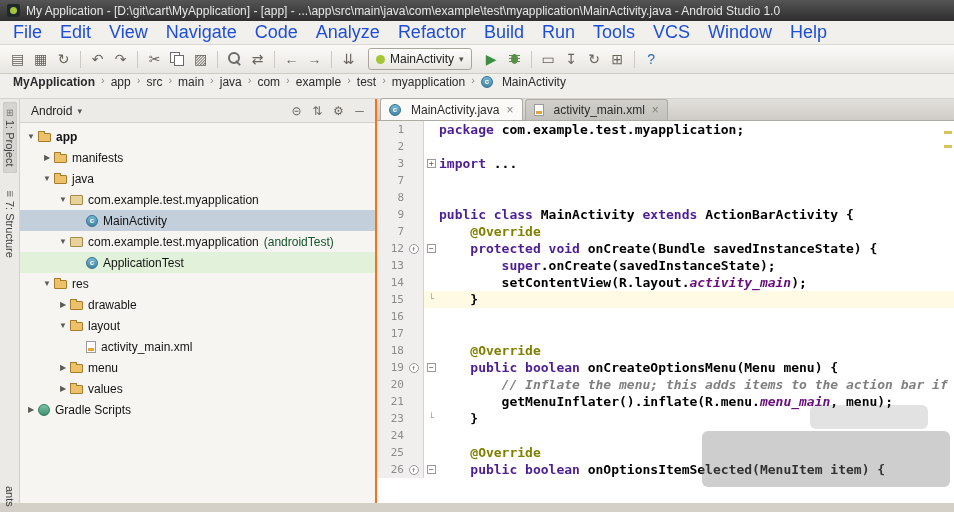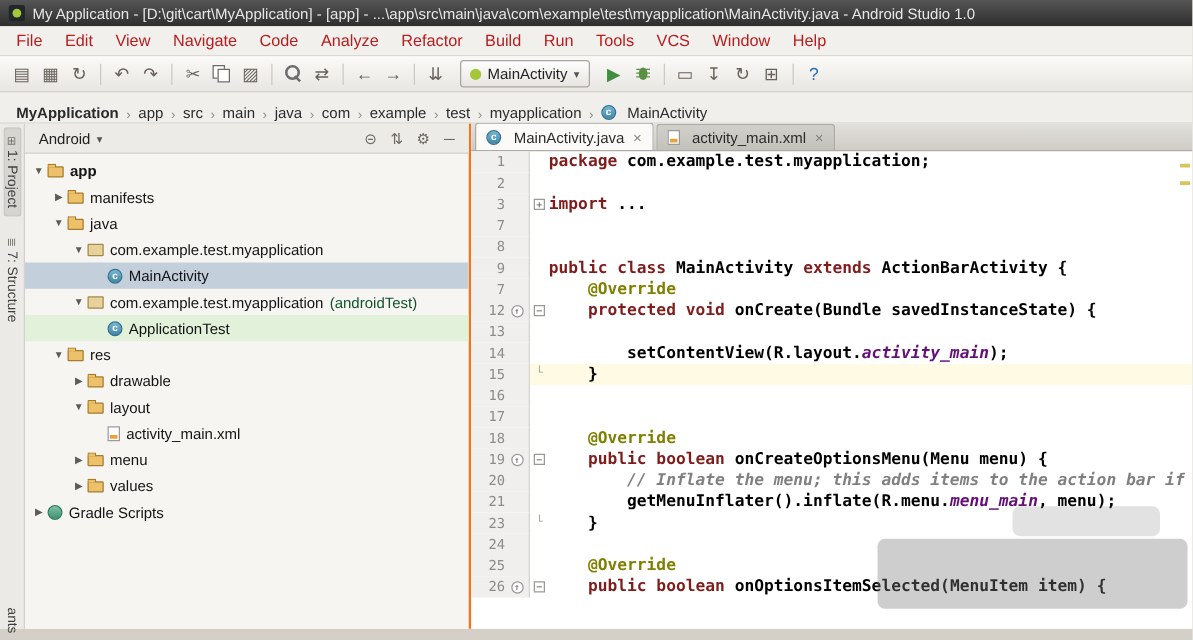--- a/index.html
+++ b/index.html
@@ -6,37 +6,37 @@
   html,body{width:954px;height:512px;overflow:hidden}
   body{font-family:"Liberation Sans",sans-serif;background:#d4d0c8}
   .window{width:954px;height:503px;display:flex;flex-direction:column;background:#f0eeeb}
 
   .titlebar{height:21px;flex:none;background:linear-gradient(#555,#2e2e2e);color:#e6e6e6;display:flex;align-items:center;gap:6px;padding:0 7px;font-size:12px;white-space:nowrap;overflow:hidden}
   .as-icon{width:13px;height:13px;flex:none;border-radius:2px;background:#20272b;position:relative}
   .as-icon::before{content:"";position:absolute;left:3px;top:3px;width:7px;height:7px;border-radius:50%;background:#a4c639}
   .title-text{overflow:hidden;text-overflow:ellipsis}
 
   .menubar{height:24px;flex:none;display:flex;align-items:center;background:#f2f0ed;border-bottom:1px solid #dcd9d4;padding:0 4px}
-  .menu-item{padding:3px 9px;font-size:13px;color:#b91c1c;border-radius:2px;cursor:default}
+  .menu-item{padding:3px 9px;font-size:18px;color:#1d4ed8;border-radius:2px;cursor:default}
 
   .toolbar{height:29px;flex:none;display:flex;align-items:center;background:linear-gradient(#fbfaf8,#e8e6e2);border-bottom:1px solid #cfccc6;padding:0 6px}
   .tb-group{display:flex;align-items:center}
   .tb-icon{width:23px;height:21px;display:inline-flex;align-items:center;justify-content:center;font-size:14px;color:#68625a;border-radius:3px;position:relative}
   .tb-sep{width:1px;height:17px;background:#cdc9c2;margin:0 5px}
   .shape-magnifier::before{content:"";width:8px;height:8px;border:2px solid #6b6b6b;border-radius:50%;position:absolute;top:3px;left:5px}
   .shape-magnifier::after{content:"";width:6px;height:2px;background:#6b6b6b;position:absolute;top:13px;left:12px;transform:rotate(45deg)}
   .shape-copy::before{content:"";position:absolute;width:8px;height:9px;border:1px solid #6b6b6b;background:#fff;top:3px;left:4px}
   .shape-copy::after{content:"";position:absolute;width:8px;height:9px;border:1px solid #6b6b6b;background:#fff;top:6px;left:8px}
   .shape-bug::before{content:"";position:absolute;width:7px;height:10px;border-radius:50%;background:#5a8f47;top:5px;left:8px}
   .shape-bug::after{content:"";position:absolute;width:11px;height:1px;background:#5a8f47;box-shadow:0 3px 0 #5a8f47,0 -3px 0 #5a8f47;top:9px;left:6px}
   .run-combo{display:inline-flex;align-items:center;gap:5px;height:22px;margin:0 8px;padding:0 7px;background:linear-gradient(#fefefe,#e7e5e0);border:1px solid #aaa69e;border-radius:3px;font-size:12px;color:#222}
   .android-dot{width:9px;height:9px;border-radius:50%;background:#a4c639}
   .combo-caret{font-size:9px;color:#555}
 
-  .breadcrumbs{height:25px;flex:none;display:flex;align-items:flex-end;background:#f1efec;border-bottom:1px solid #d6d3cd;padding:0 10px;font-size:12px;color:#2b2b2b;white-space:nowrap;overflow:hidden}
+  .breadcrumbs{height:25px;flex:none;display:flex;align-items:flex-start;background:#f1efec;border-bottom:1px solid #d6d3cd;padding:0 10px;font-size:12px;color:#2b2b2b;white-space:nowrap;overflow:hidden}
   .crumb{display:inline-flex;align-items:center;gap:4px;padding:1px 3px;border-radius:2px}
   .crumb.bold{font-weight:bold}
   .crumb-sep{color:#8f8b84;margin:0 3px;font-size:11px}
 
   .main{flex:1;display:flex;min-height:0}
 
   .left-strip{width:20px;flex:none;background:#eceae7;border-right:1px solid #d4d1cb;position:relative;display:flex;flex-direction:column;align-items:center;padding-top:3px}
   .tool-btn{writing-mode:vertical-rl;display:inline-flex;align-items:center;gap:3px;font-size:11px;color:#3f3f3f;padding:7px 1px;margin-bottom:10px;border-radius:2px;cursor:default}
   .tool-btn.active{background:#d7d5d1;box-shadow:inset 0 0 2px #b5b2ac}
   .tool-btn .tw-ic{font-size:9px;color:#7a766f}
@@ -75,21 +75,21 @@
   .gutter{flex:none;display:flex;width:47px;background:#f0efed;border-right:1px solid #d6d4d0}
   .ln{width:29px;text-align:right;color:#8c8c8c;font:11px/17px "DejaVu Sans Mono",monospace;padding-right:2px;font-weight:normal}
   .gicon{width:15px;display:flex;align-items:center;justify-content:center}
   .ovr{width:10px;height:10px;border:1px solid #9a9a9a;border-radius:50%;color:#777;font-size:7px;line-height:8px;text-align:center;background:#fff}
   .lcontent{flex:1;display:flex;min-width:0}
   .code-line.current .lcontent{background:#fffae3}
   .fold{width:15px;flex:none;display:flex;align-items:center;justify-content:center}
   .fbox{width:9px;height:9px;border:1px solid #9a9a9a;background:#fff;font:8px/7px "DejaVu Sans Mono",monospace;color:#555;text-align:center}
   .fend{font-size:9px;color:#9a9a9a}
   .ltext{white-space:pre;color:#000}
-  .tk-kw{color:#7f1d1d}
+  .tk-kw{color:#4c1d95}
   .tk-an{color:#808000}
   .tk-cm{color:#808080;font-style:italic}
   .tk-fi{color:#660e7a;font-style:italic}
   .tk-pl{color:#000}
 
   .wm{position:absolute;background:rgba(125,125,125,.38);border-radius:6px}
   .wm1{right:4px;bottom:16px;width:248px;height:56px}
   .wm2{right:26px;bottom:74px;width:118px;height:24px;background:rgba(125,125,125,.22)}
   .stripe-mark{position:absolute;right:2px;width:8px;height:3px;background:#d9c45c}
   .sm1{top:10px}
@@ -404,20 +404,21 @@
                 <span class="ltext"><span class="tk-kw">    protected void </span><span class="tk-pl">onCreate(Bundle savedInstanceState) {</span></span>
               </span>
             </div>
             <div class="code-line">
               <span class="gutter">
                 <span class="ln">13</span>
                 <span class="gicon"></span>
               </span>
               <span class="lcontent">
                 <span class="fold"></span>
+                <span class="ltext"><span class="tk-kw">        super</span><span class="tk-pl">.onCreate(savedInstanceState);</span></span>
               </span>
             </div>
             <div class="code-line">
               <span class="gutter">
                 <span class="ln">14</span>
                 <span class="gicon"></span>
               </span>
               <span class="lcontent">
                 <span class="fold"></span>
                 <span class="ltext"><span class="tk-pl">        setContentView(R.layout.</span><span class="tk-fi">activity_main</span><span class="tk-pl">);</span></span>

